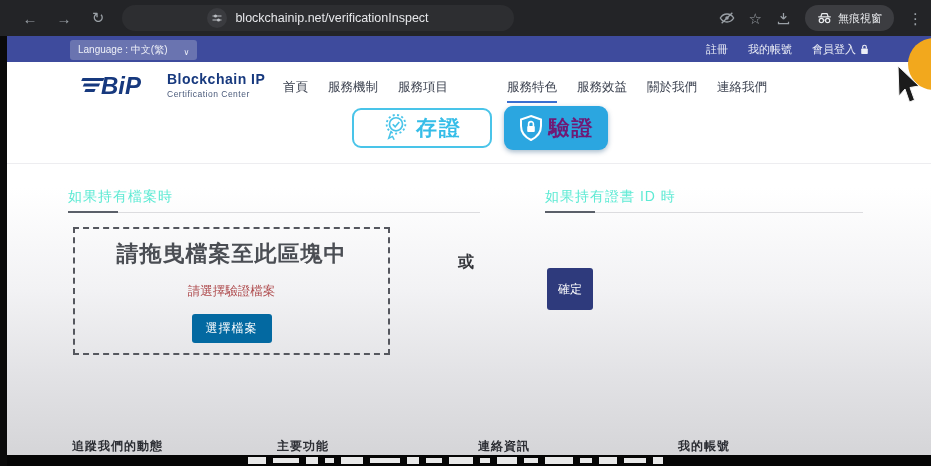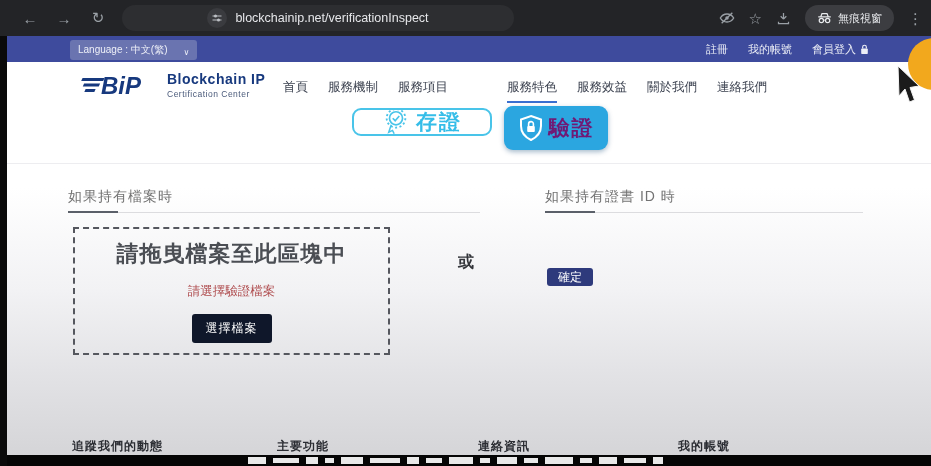--- a/index.html
+++ b/index.html
@@ -31,47 +31,47 @@
 
   .logo { position:absolute; left:75px; top:68px; display:flex; align-items:center; gap:8px; }
   .logotext-main { color:#17397e; font-weight:bold; font-size:14px; letter-spacing:.5px; }
   .logotext-sub { color:#4a5a7a; font-size:8.5px; letter-spacing:.5px; margin-top:2px; }
 
   .mainnav { position:absolute; left:283px; top:79px; display:flex; gap:20px; }
   .navitem { color:#3c4250; font-size:12.5px; cursor:pointer; padding-bottom:5px; }
   .navitem.active { border-bottom:2px solid #3a6fd0;margin-left:39px; }
 
   
-  .btn-attest { position:absolute; left:352px; top:108px; width:140px; height:28px; background:#fff;
+  .btn-attest { position:absolute; left:352px; top:108px; width:140px; height:40px; background:#fff;
                 border:2px solid #49c4e9; border-radius:9px; color:#35bde8; font-size:21px; font-weight:bold;
                 display:flex; align-items:center; justify-content:center; gap:6px; cursor:pointer; letter-spacing:2px; }
   .btn-verify { position:absolute; left:504px; top:106px; width:104px; height:44px; background:#2ba6e0;
                 border:none; border-radius:9px; color:#701a75; font-size:21px; font-weight:bold;
                 display:flex; align-items:center; justify-content:center; gap:5px; cursor:pointer; letter-spacing:2px;
                 box-shadow:0 2px 5px rgba(0,60,110,.35); }
 
   
-  .sec-title { position:absolute; color:#737373; font-size:14px; letter-spacing:1px;text-align:right; }
+  .sec-title { position:absolute; color:#5eead4; font-size:14px; letter-spacing:1px;text-align:right; }
   .sec-rule  { position:absolute; height:1px; background:#dcdcdf; }
   .sec-rule::before { content:""; position:absolute; left:0; top:-1px; width:50px; height:2px; background:#5b6069; }
 
   .dropzone { position:absolute; left:73px; top:227px; width:317px; height:128px; border:2px dashed #55575e;
               display:flex; flex-direction:column; align-items:center; justify-content:center; }
   .dz-main { color:#4b4e54; font-size:22px; font-weight:bold; letter-spacing:1px; }
   .dz-hint { color:#ae4a4c; font-size:12.5px; margin-top:14px; }
-  .dz-btn  { margin-top:14px; background:#0f172a; color:#fff; font-size:12px; border:none; border-radius:3px;
+  .dz-btn  { margin-top:14px; background:#0369a1; color:#fff; font-size:12px; border:none; border-radius:3px;
              padding:6px 14px; cursor:pointer; letter-spacing:1px; }
   .or-label { position:absolute; left:458px; top:252px; color:#33353a; font-size:16px; font-weight:bold; }
 
   
   .id-input { position:absolute; left:547px; top:226px; width:316px; height:26px; background:#fff;
               border:1px solid #c6c6ca; border-radius:4px; font-size:11px; color:#3c4250; padding:0 10px;
               font-family:"Liberation Sans","DejaVu Sans",sans-serif; }
   .id-input::placeholder { color:#a0a4ab; }
-  .id-btn { position:absolute; left:547px; top:268px; width:46px; height:18px; background:#2e3a7c; color:#fff;
+  .id-btn { position:absolute; left:547px; top:268px; width:46px; height:42px; background:#2e3a7c; color:#fff;
             font-size:12px; border:none; border-radius:3px; cursor:pointer; }
 
   
   .foot-col { position:absolute; top:438px; color:#2b2d33; font-size:12px; font-weight:bold; letter-spacing:1px; }
 
   
   .bottombar { position:absolute; left:0; top:455px; width:931px; height:11px; background:#050505; }
   .subfrag { position:absolute; top:458px; left:248px; display:flex; gap:7px; }
   .subfrag span { display:block; background:#e8e8e8; height:5px; }
   .subfrag span:nth-child(odd){ height:7px; margin-top:-1px; }

